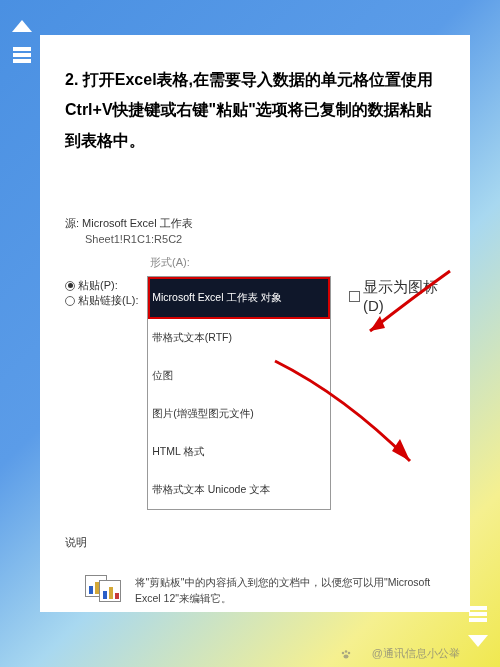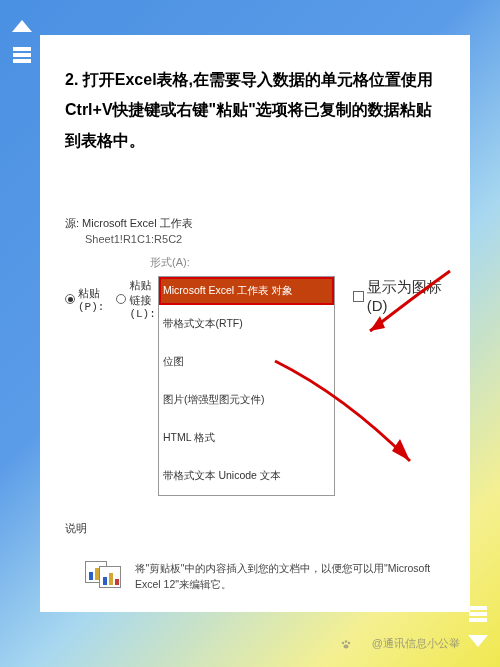--- a/index.html
+++ b/index.html
@@ -65,24 +65,24 @@
       margin-bottom: 6px;
     }
     .paste-row {
       display: flex;
       align-items: flex-start;
       gap: 8px;
       position: relative;
     }
     .radio-group {
       display: flex;
-      gap: 12px;
+      flex-direction: column;
+      gap: 0;
       width: 85px;
       padding-top: 2px;
-      font-family: Liberation Mono, monospace;
     }
     .radio-item {
       display: flex;
       align-items: center;
       gap: 3px;
       font-size: 11px;
     }
     .radio {
       width: 10px; height: 10px;
       border: 1px solid #666;
@@ -101,24 +101,24 @@
     .listbox {
       border: 1px solid #999;
       width: 210px;
       background: white;
     }
     .listbox-item {
       padding: 12px 4px;
       font-size: 10.5px;
     }
     .listbox-item.selected {
-      background: #c2410c;
+      background: #0f172a;
       color: white;
       border: 2px solid #d40000;
-      padding: 5px 2px;
+      padding: 12px 2px;
     }
     .checkbox-item {
       display: flex;
       align-items: center;
       gap: 3px;
       font-size: 15px;
       margin-left: 10px;
       padding-top: 2px;
     }
     .checkbox {
@@ -174,21 +174,21 @@
       height: 90px;
     }
     .red-arrow.a2 {
       top: 140px;
       right: 20px;
       width: 160px;
       height: 120px;
     }
     .watermark {
       position: absolute;
-      bottom: 16px;
+      bottom: 6px;
       right: 40px;
       font-size: 11px;
       color: rgba(120,120,120,0.7);
       display: flex;
       align-items: center;
       gap: 20px;
     }
     .paw {
       width: 12px; height: 12px;
       color: rgba(120,120,120,0.6);

